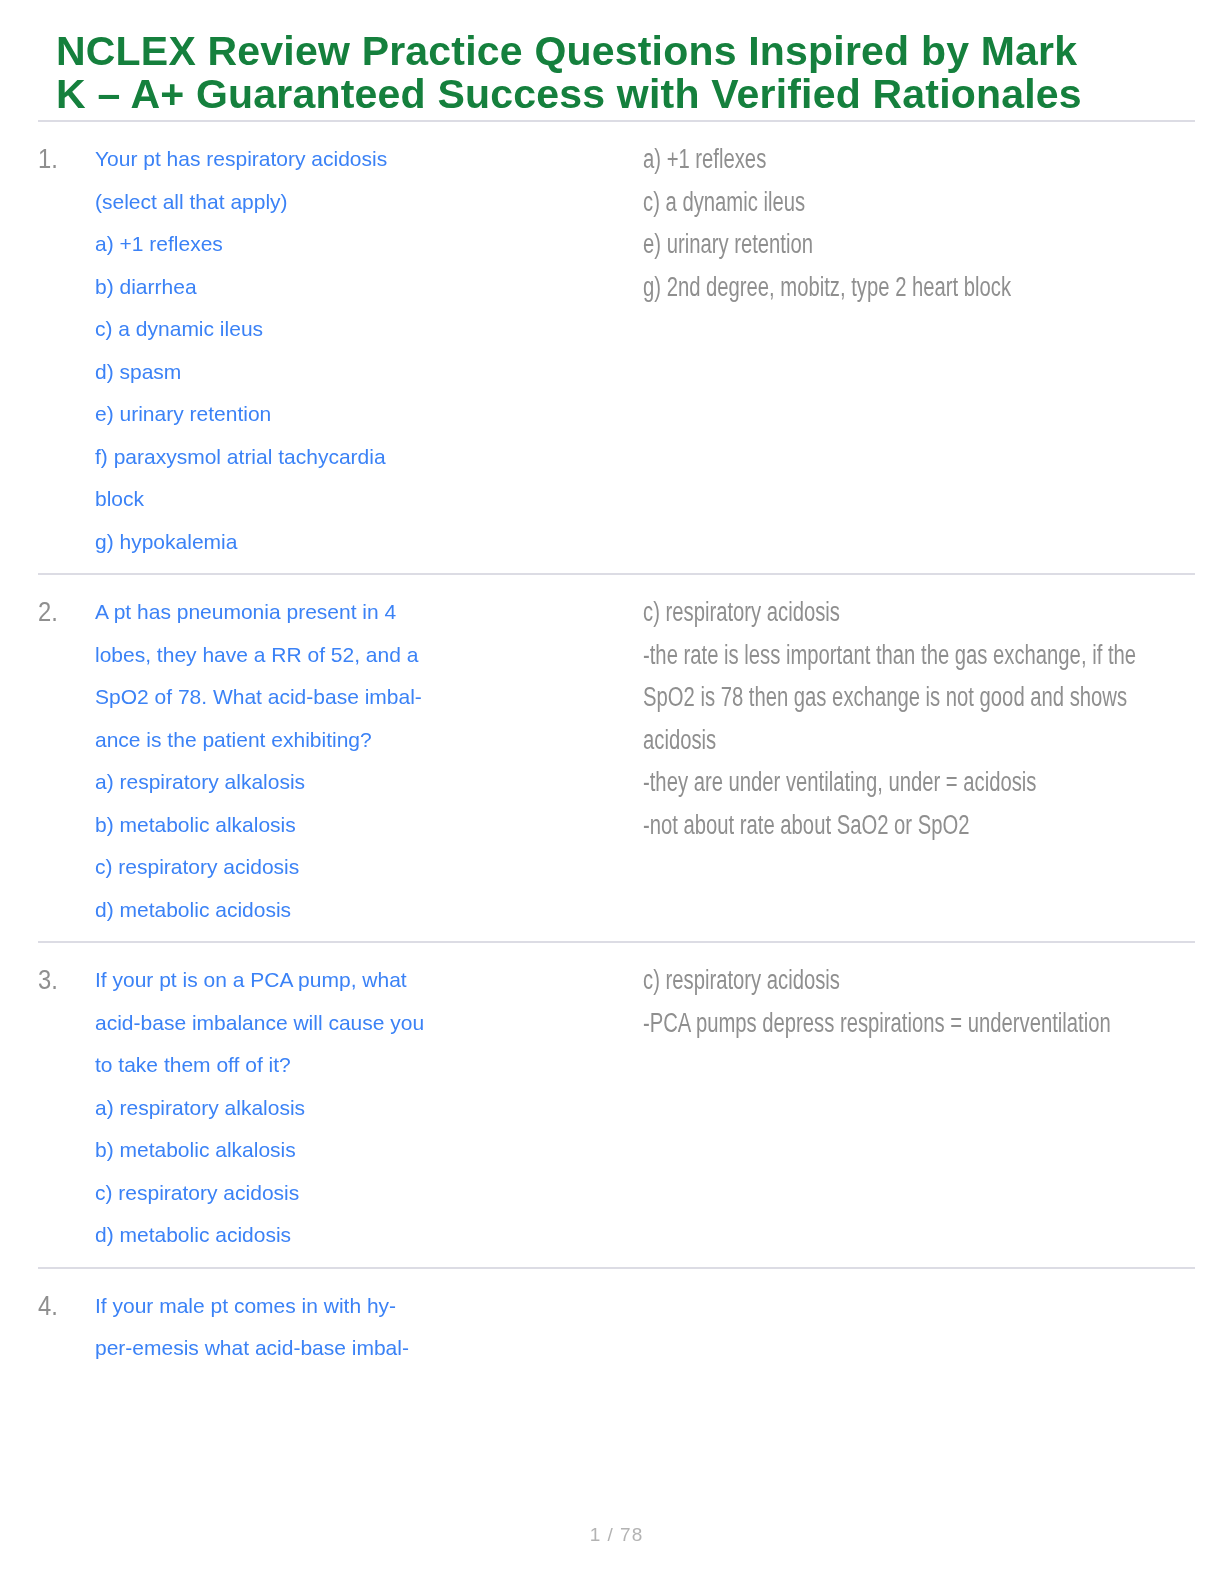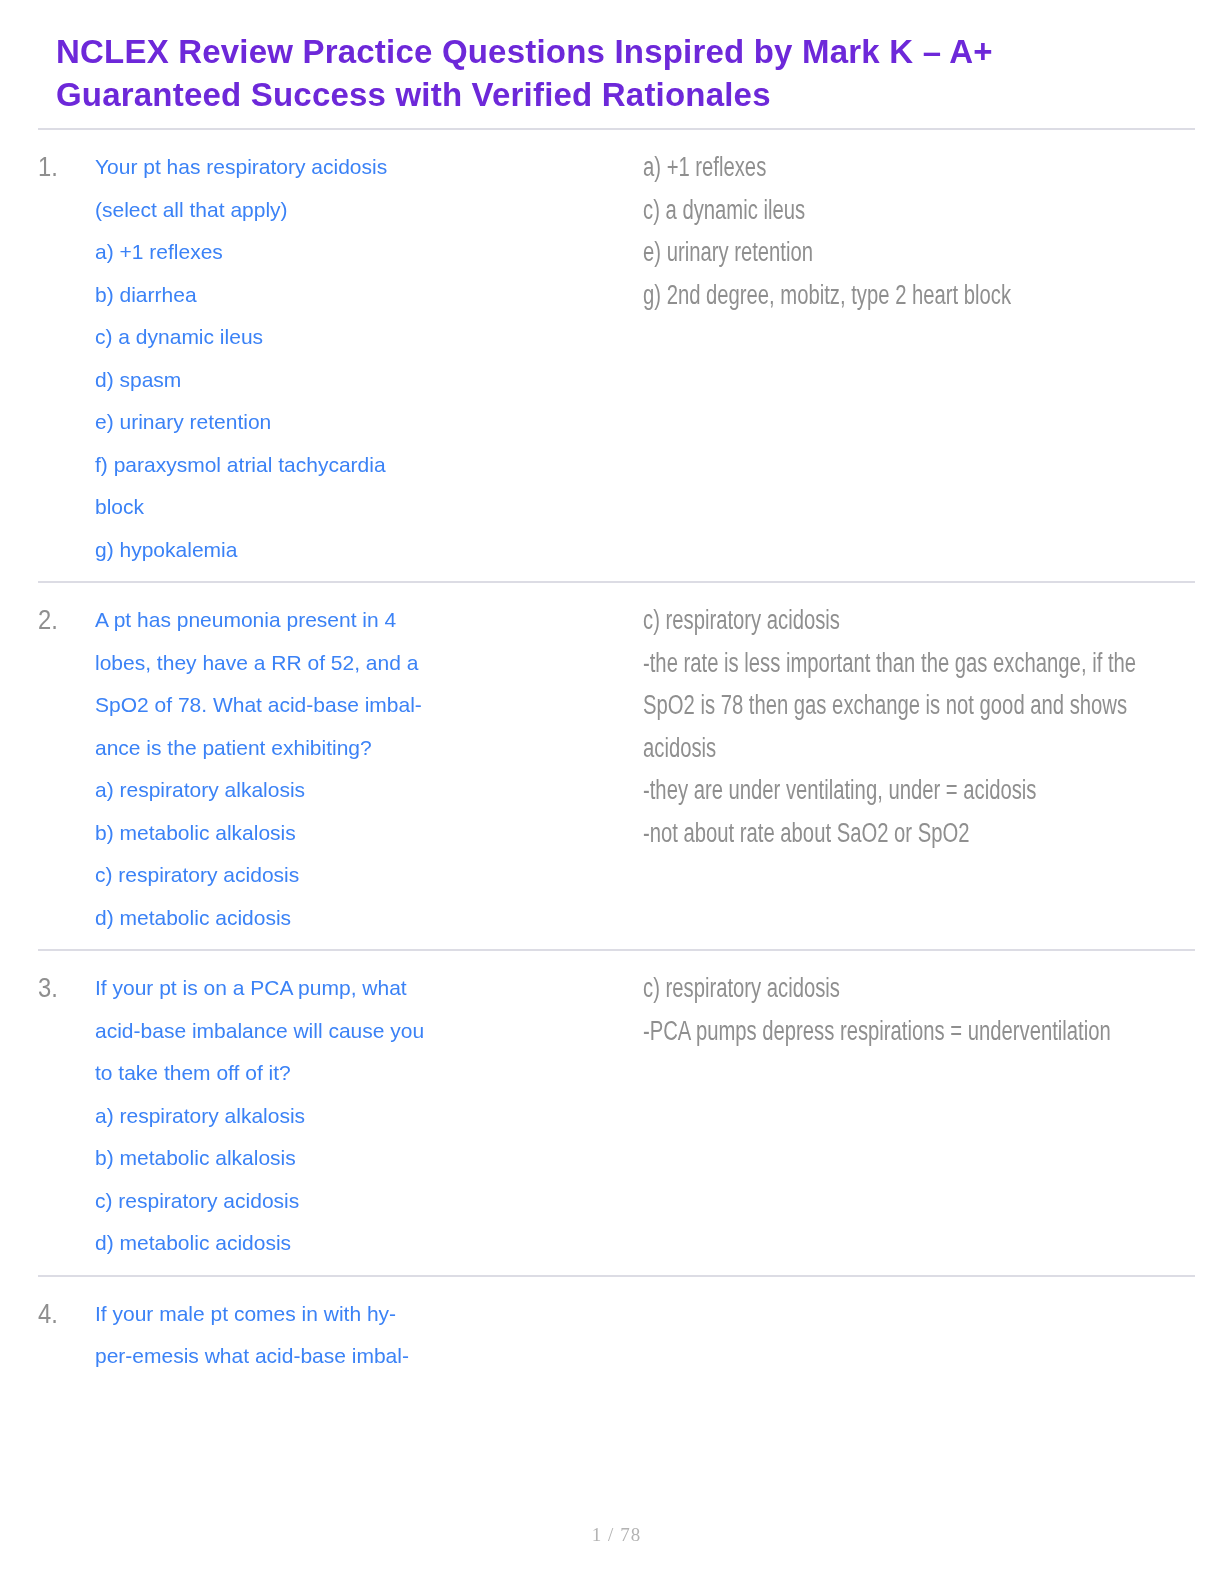--- a/index.html
+++ b/index.html
@@ -13,26 +13,26 @@
     width: 1224px;
     height: 1584px;
     box-sizing: border-box;
     padding: 26px 29px 28px 38px;
     display: flex;
     flex-direction: column;
     font-family: "Liberation Sans", sans-serif;
     background: #ffffff;
   }
   .title {
-    color: #6d28d9;
-    font-size: 33px;
+    color: #15803d;
+    font-size: 41px;
     line-height: 43px;
     font-weight: 700;
     max-width: 1045px;
-    margin: 4px 0 12px 18px;
+    margin: 4px 0 4px 18px;
     letter-spacing: 0.2px;
   }
   .divider {
     height: 2px;
     background: #dcdce4;
     width: 100%;
     flex: none;
   }
   .question {
     display: grid;
@@ -64,21 +64,20 @@
     transform: scaleX(0.75);
     transform-origin: 0 50%;
   }
   .footer {
     margin-top: auto;
     text-align: center;
     color: #b3b3b3;
     font-size: 19px;
     margin-bottom: 10px;
     letter-spacing: 1px;
-    font-family: Liberation Serif, serif;
   }
 </style>
 </head>
 <body>
 
 <div class="page">
 
   <h1 class="title">NCLEX Review Practice Questions Inspired by Mark K – A+ Guaranteed Success with Verified Rationales</h1>
 
   <div class="divider"></div>

